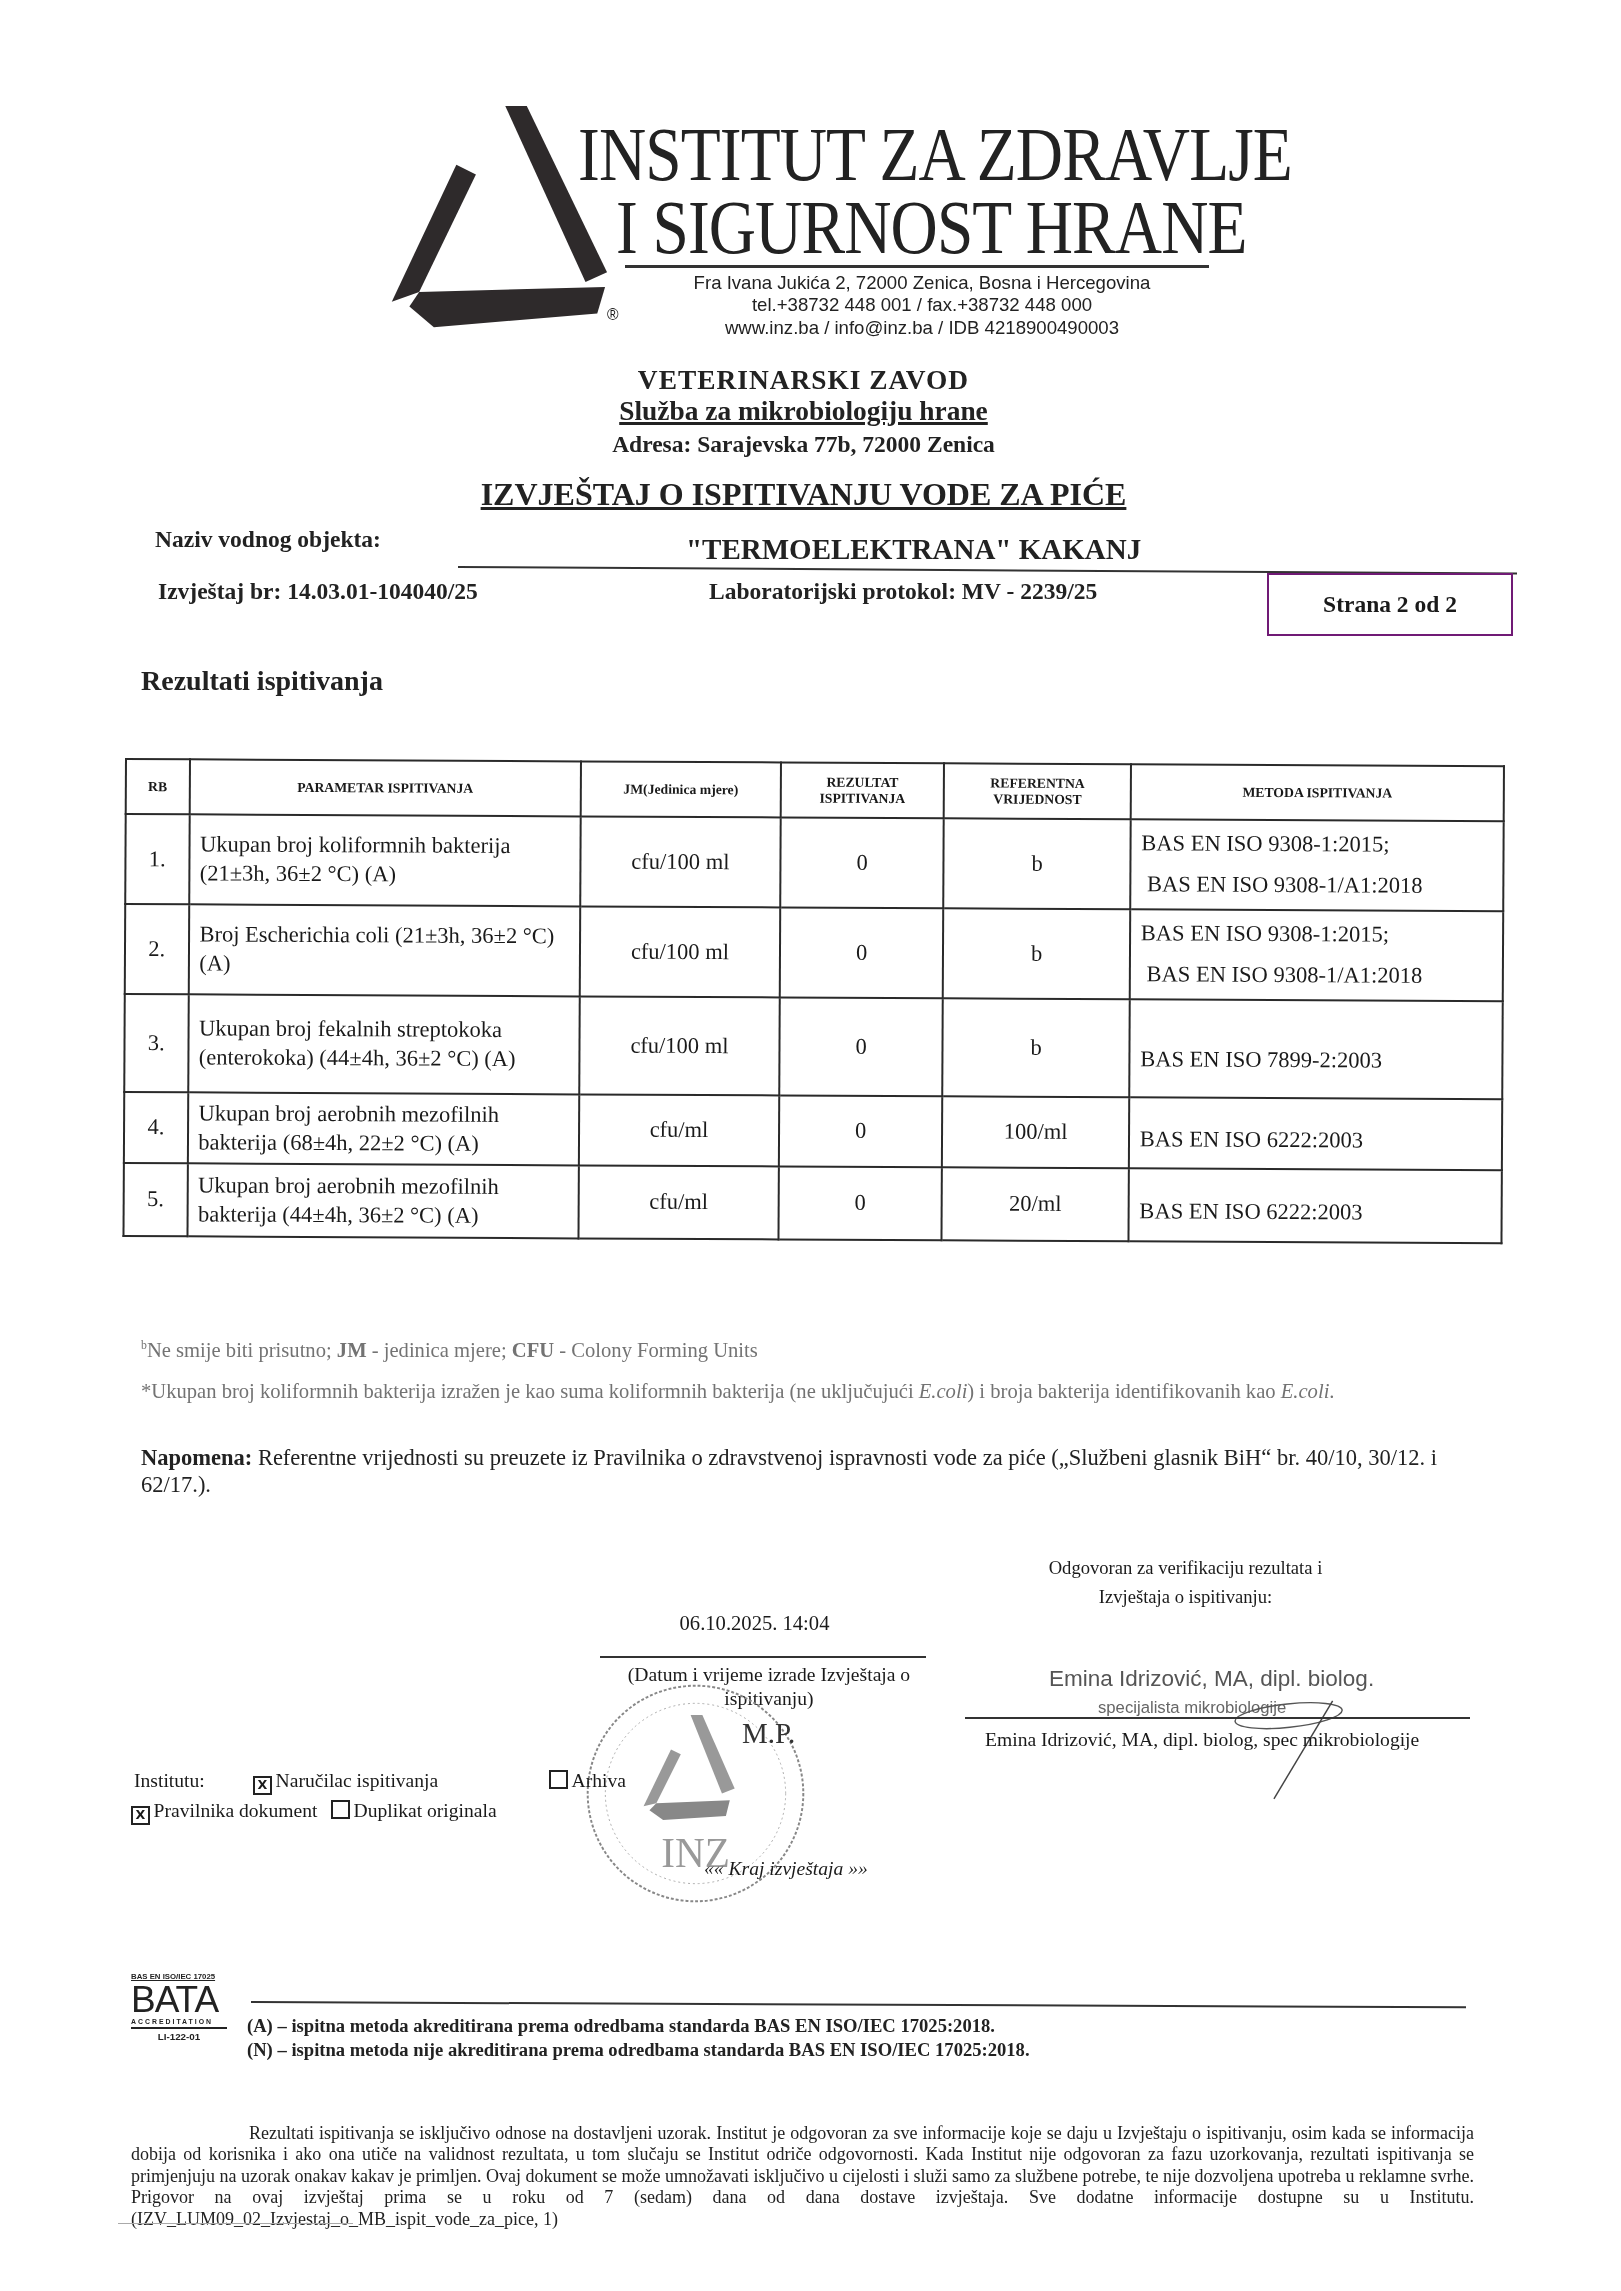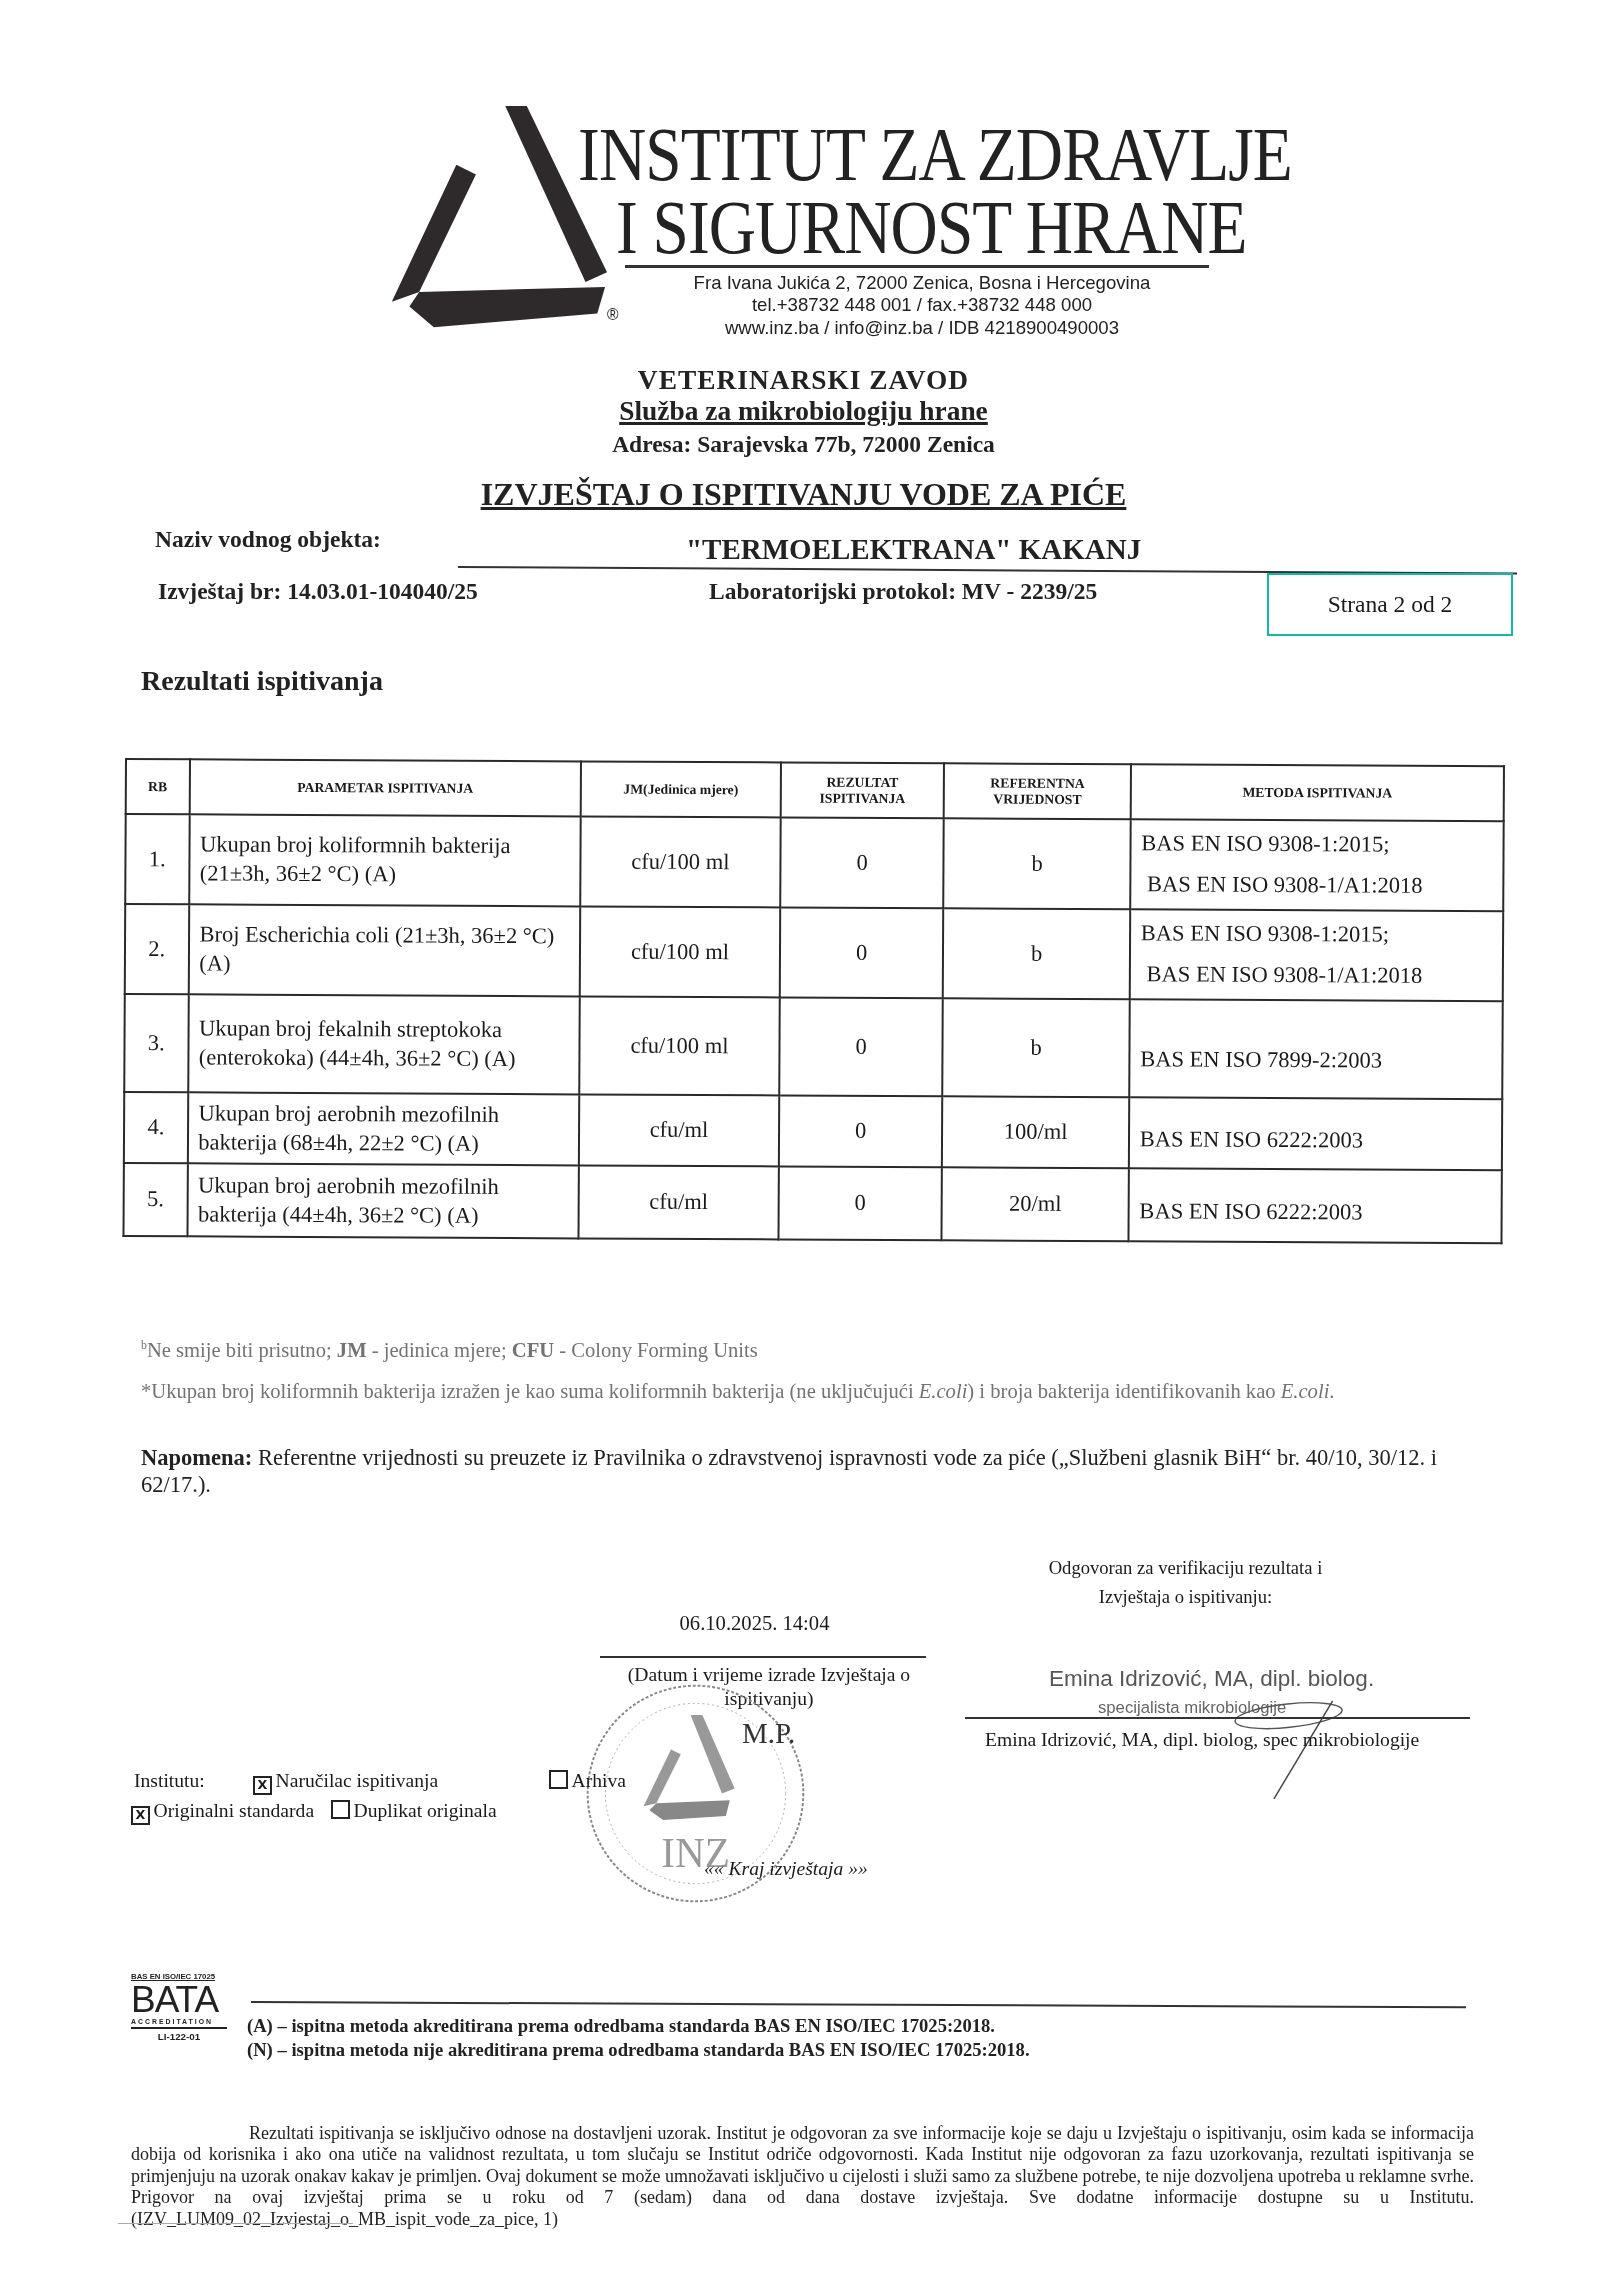--- a/index.html
+++ b/index.html
@@ -18,22 +18,22 @@
 
   .center-block { position: absolute; left: 431px; width: 745px; text-align: center; font-weight: bold; color: #222; }
   .vz { top: 365px; font-size: 27.4px; letter-spacing: 1px; }
   .sluzba { top: 396px; font-size: 27.4px; text-decoration: underline; text-decoration-thickness: 2.9px; }
   .adresa { top: 431px; font-size: 23.5px; }
   .report-title { top: 476px; font-size: 32px; text-decoration: underline; text-decoration-thickness: 2.9px; }
 
   .meta-label { position: absolute; font-weight: bold; font-size: 23.5px; color: #222; white-space: nowrap; }
   .facility { position: absolute; left: 686px; top: 533px; font-weight: bold; font-size: 29px; color: #222; white-space: nowrap; }
   .facility-rule { position: absolute; left: 458px; top: 566px; width: 1059px; height: 2px; background: #333; transform: rotate(0.35deg); transform-origin: left; }
-  .page-box { position: absolute; left: 1267px; top: 573px; width: 242px; height: 59px; border: 2px solid #14b8a6;
-              display: flex; align-items: center; justify-content: center; font-weight: normal; font-size: 23.5px; }
+  .page-box { position: absolute; left: 1267px; top: 573px; width: 242px; height: 59px; border: 2px solid #701a75;
+              display: flex; align-items: center; justify-content: center; font-weight: bold; font-size: 23.5px; }
 
   .section-heading { position: absolute; left: 141px; top: 665px; font-weight: bold; font-size: 28px; color: #222; }
 
   
   table.results { position: absolute; left: 125px; top: 758px; width: 1380px; border-collapse: collapse;
                   transform: rotate(0.3deg); transform-origin: left top; }
   table.results td, table.results th { border: 2px solid #2a2a2a; padding: 0 9.8px; vertical-align: middle; }
   table.results th { font-size: 13.7px; font-weight: bold; text-align: center; height: 53px; line-height: 1.1; }
   table.results td { font-size: 22.5px; line-height: 1.28; }
   .c-rb { width: 42px; text-align: center; }
@@ -213,21 +213,21 @@
 <div class="sig-name">Emina Idrizović, MA, dipl. biolog, spec mikrobiologije</div>
 
 <div class="dostaviti">Institutu:</div>
 <div class="chk-item" style="left:253px;top:1770px;">
   <span class="chk">X</span><span>Naručilac ispitivanja</span>
 </div>
 <div class="chk-item" style="left:549px;top:1770px;">
   <span class="chk"></span><span>Arhiva</span>
 </div>
 <div class="chk-item" style="left:131px;top:1800px;">
-  <span class="chk">X</span><span>Originalni standarda</span>
+  <span class="chk">X</span><span>Pravilnika dokument</span>
 </div>
 <div class="chk-item" style="left:331px;top:1800px;">
   <span class="chk"></span><span>Duplikat originala</span>
 </div>
 <div class="end-mark">«« Kraj izvještaja »»</div>
 
 <div class="bata">
   <div class="bata-top">BAS EN ISO/IEC 17025</div>
   <div class="bata-main">BATA</div>
   <div class="bata-acc">ACCREDITATION</div>

